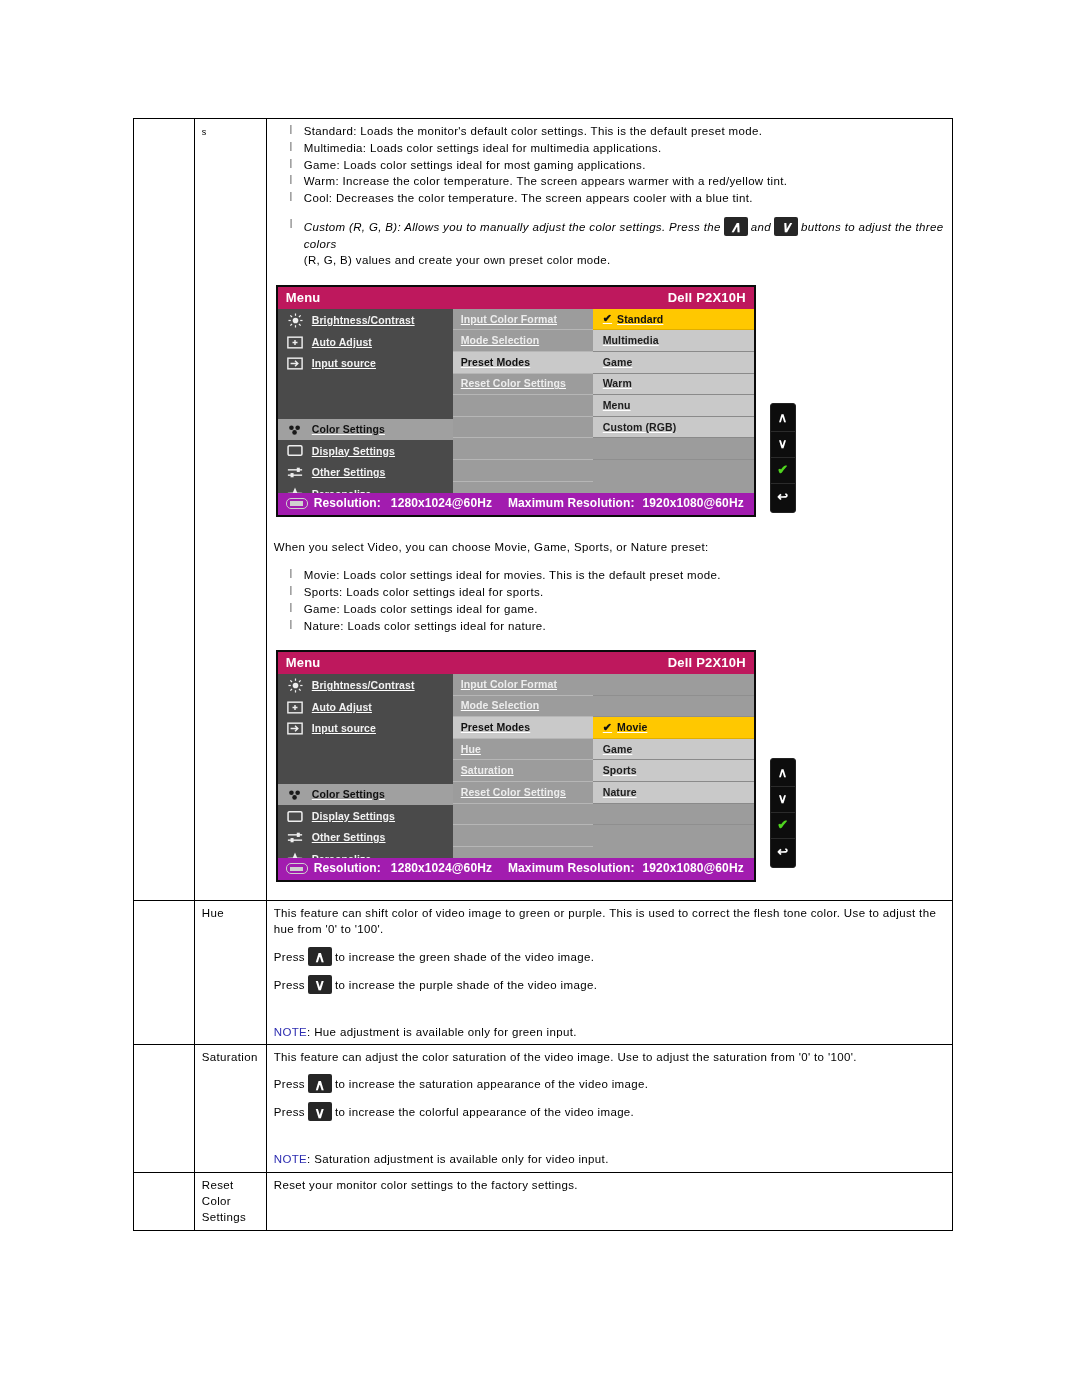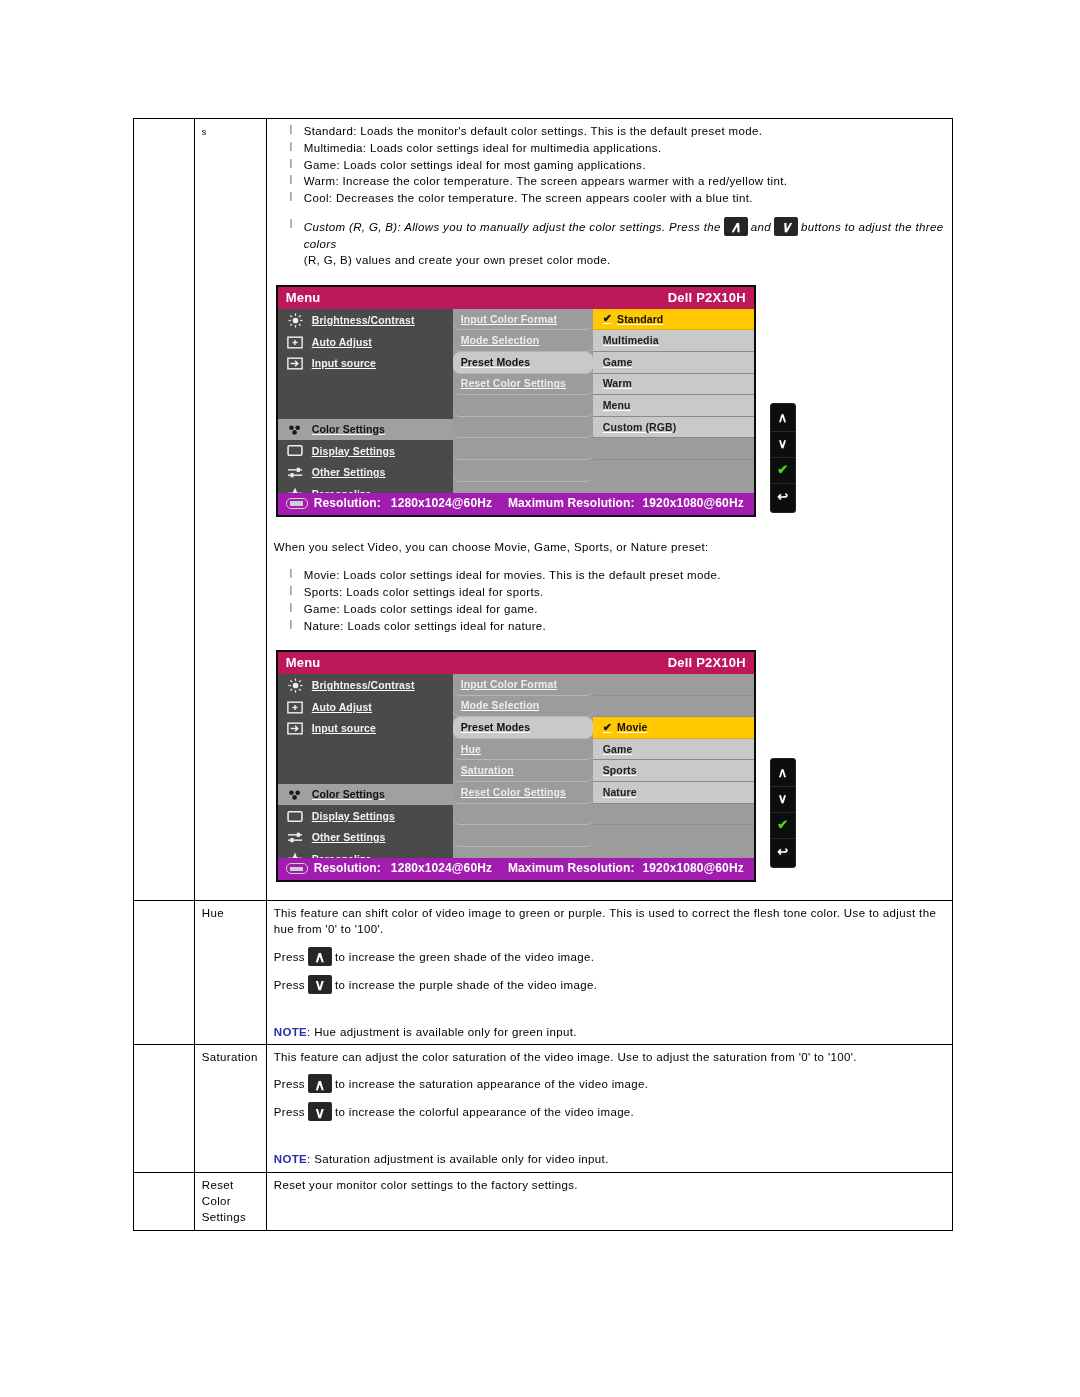--- a/index.html
+++ b/index.html
@@ -78,21 +78,21 @@
     line-height: 1;
   }
   .keybtn.up::after   { content: "\2227"; }
   .keybtn.down::after { content: "\2228"; }
 
   .press-line { margin: 9px 0 0 0; font-size: 11.5px; letter-spacing: .35px; }
   .note-line {
     margin: 30px 0 0 0;
     font-size: 11.5px; letter-spacing: .35px;
   }
-  .note-line .note-tag { color: #2c2cb0; font-weight: bold; }
+  .note-line .note-tag { color: #2c2cb0; }
 
   
   .osd-wrap { position: relative; margin: 16px 0 14px 2px; width: 510px; }
   .osd {
     width: 480px;
     background: #141414;
     border: 2px solid #0b0b0b;
     font-size: 10.5px;
     color: #fff;
     position: relative;
@@ -130,21 +130,20 @@
   .osd-mid-col { flex: 1; display: flex; }
   .osd-mid { width: 140px; background: #9c9c9c; }
   .osd-mid .mrow {
     height: 21.6px;
     display: flex; align-items: center;
     padding-left: 8px;
     color: #ededed;
     font-size: 10.5px;
     border-bottom: 1px solid #b6b6b6;
     letter-spacing: .1px;
-    border-radius: 7px;
   }
   .osd-mid .mrow.sel { background: #c9c9c9; color: #111; }
   .osd-mid .mrow.blank { color: transparent; }
   .osd-right { flex: 1; background: #9c9c9c; position: relative; }
   .osd-right .rrow {
     height: 21.6px;
     display: flex; align-items: center;
     padding-left: 10px;
     color: #1c1c1c;
     font-size: 10.5px;

